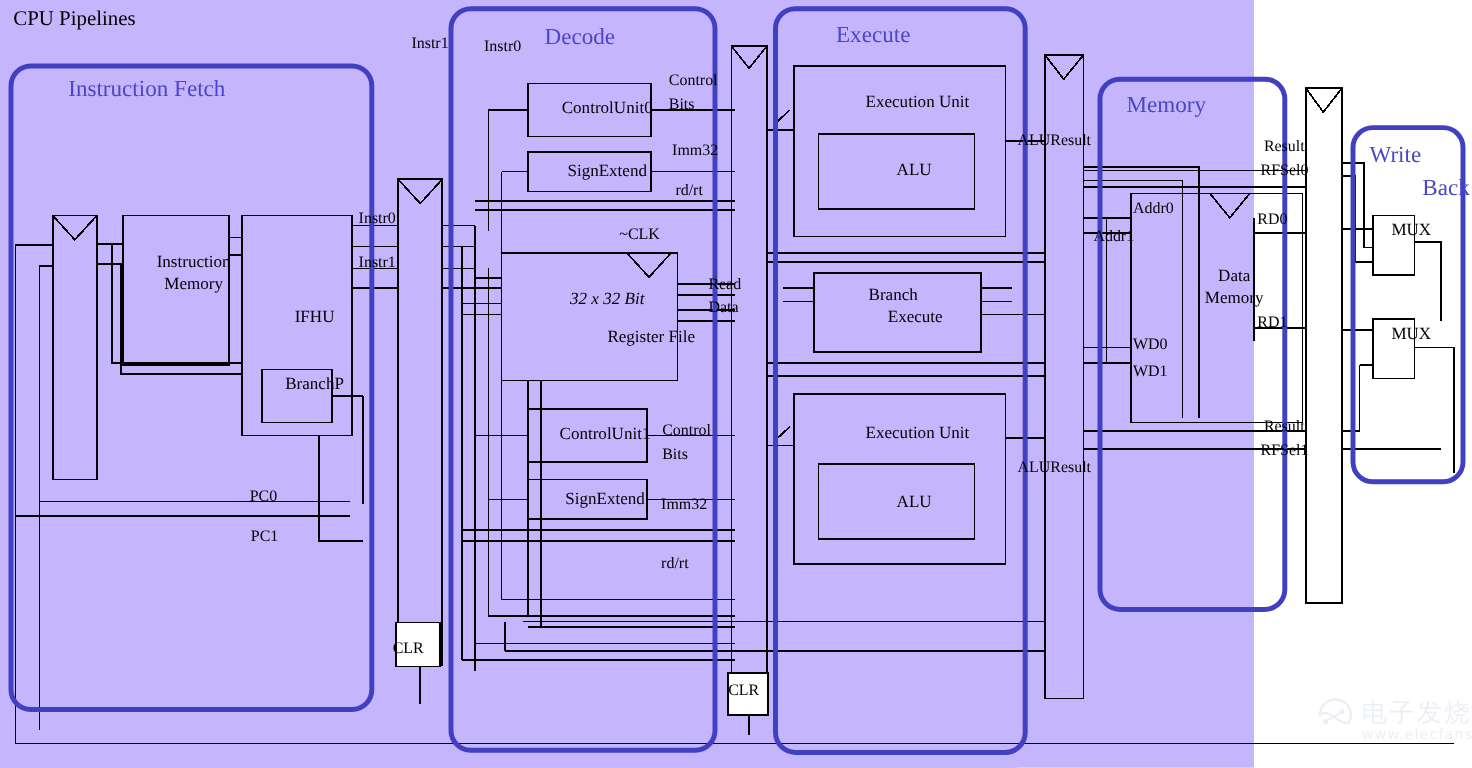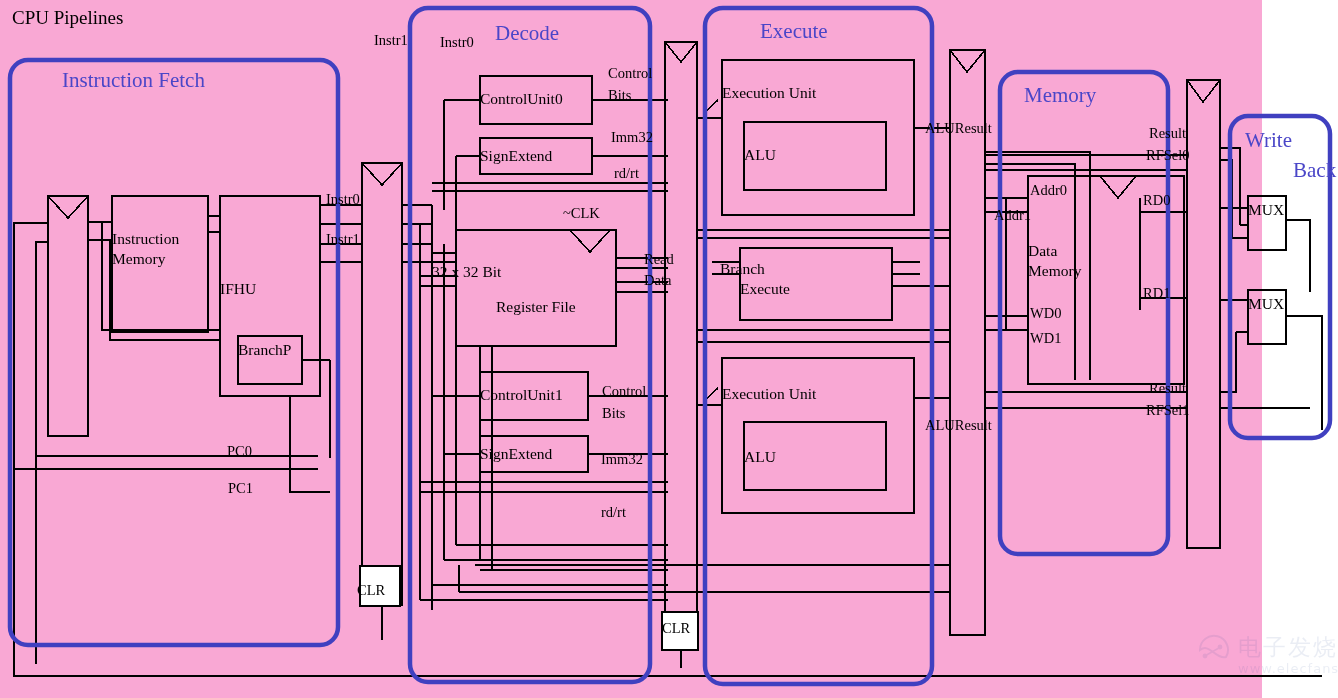--- a/index.html
+++ b/index.html
@@ -1,23 +1,23 @@
 <!DOCTYPE html>
 <html><head>
 <meta charset="utf-8">
 <style>
   html,body{margin:0;padding:0;background:#ffffff;}
   body{width:1338px;height:698px;overflow:hidden;
        font-family:"Liberation Serif","DejaVu Serif",serif;}
-  #stage{position:relative;width:1262px;height:698px;background:#f9a8d4;}
+  #stage{position:relative;width:1140px;height:698px;background:#c4b5fd;}
   svg.layer{position:absolute;left:0;top:0;width:1338px;height:698px;}
   .ttl{position:absolute;color:#000;font-size:19px;white-space:nowrap;}
   .stage-ttl{position:absolute;color:#4a46c8;font-size:21px;white-space:nowrap;}
   .blk-lbl{position:absolute;color:#000;font-size:15.5px;white-space:nowrap;
-           text-align:left;line-height:1.15;}
+           text-align:center;line-height:1.15;margin-left:16px;}
   .sig{position:absolute;color:#000;font-size:14.5px;white-space:nowrap;
        line-height:1.08;}
   .wmk{position:absolute;opacity:.085;}
   .wmk-cn{font-size:23px;color:#1b3f8f;letter-spacing:2px;
           font-family:"DejaVu Sans",sans-serif;white-space:nowrap;}
   .wmk-url{font-size:13px;color:#1b3f8f;letter-spacing:1px;
            font-family:"DejaVu Sans",sans-serif;white-space:nowrap;}
 </style>
 </head>
 <body>
@@ -214,21 +214,21 @@
   <div class="stage-ttl" style="left:1245px;top:128px;">Write</div>
   <div class="stage-ttl" style="left:1245px;top:158px;margin-left:48px;">Back</div>
 
   <div class="blk-lbl" style="left:112px;top:230px;width:96px;">Instruction</div>
   <div class="blk-lbl" style="left:112px;top:250px;width:96px;">Memory</div>
   <div class="blk-lbl" style="left:220px;top:280px;width:100px;">IFHU</div>
   <div class="blk-lbl" style="left:238px;top:341px;width:64px;">BranchP</div>
 
   <div class="blk-lbl" style="left:480px;top:90px;width:112px;">ControlUnit0</div>
   <div class="blk-lbl" style="left:480px;top:147px;width:112px;">SignExtend</div>
-  <div class="blk-lbl" style="left:432px;top:263px;width:160px;">32 x 32 Bit</div>
+  <div class="blk-lbl" style="left:456px;top:263px;width:160px;font-style:italic;">32 x 32 Bit</div>
   <div class="blk-lbl" style="left:456px;top:298px;width:160px;padding-left:40px;">Register File</div>
   <div class="blk-lbl" style="left:480px;top:386px;width:108px;">ControlUnit1</div>
   <div class="blk-lbl" style="left:480px;top:445px;width:108px;">SignExtend</div>
 
   <div class="blk-lbl" style="left:722px;top:84px;width:192px;">Execution Unit</div>
   <div class="blk-lbl" style="left:744px;top:146px;width:142px;">ALU</div>
   <div class="blk-lbl" style="left:720px;top:260px;width:152px;">Branch</div>
   <div class="blk-lbl" style="left:740px;top:280px;width:152px;">Execute</div>
   <div class="blk-lbl" style="left:722px;top:385px;width:192px;">Execution Unit</div>
   <div class="blk-lbl" style="left:744px;top:448px;width:142px;">ALU</div>

